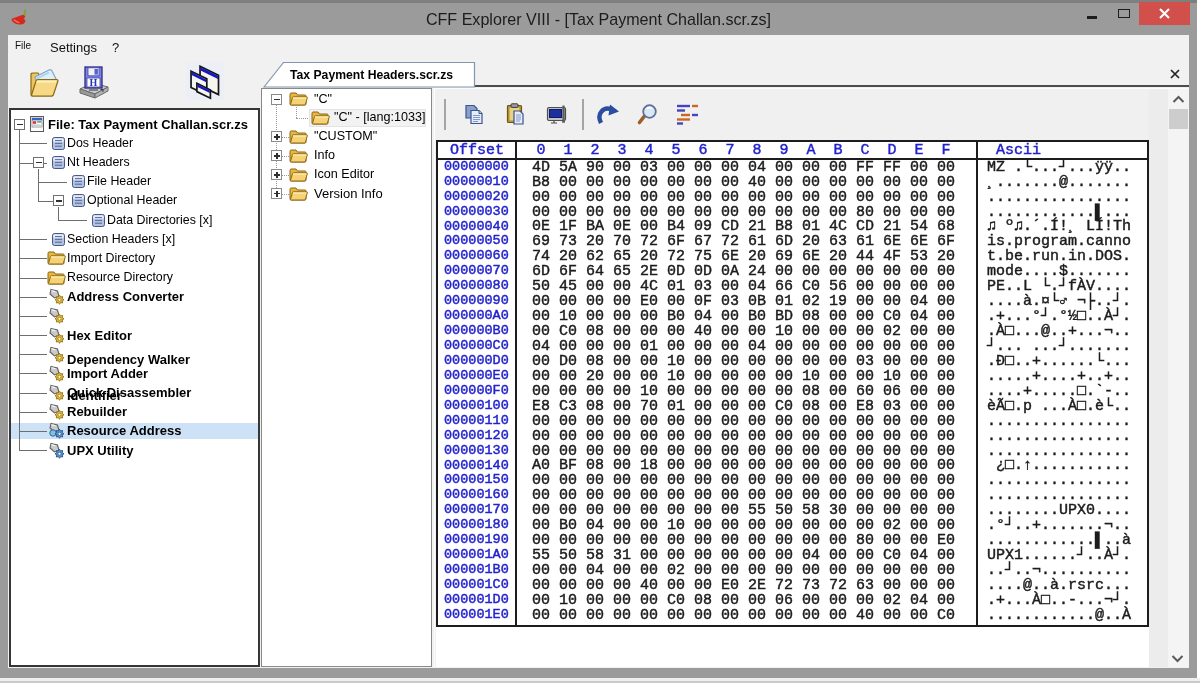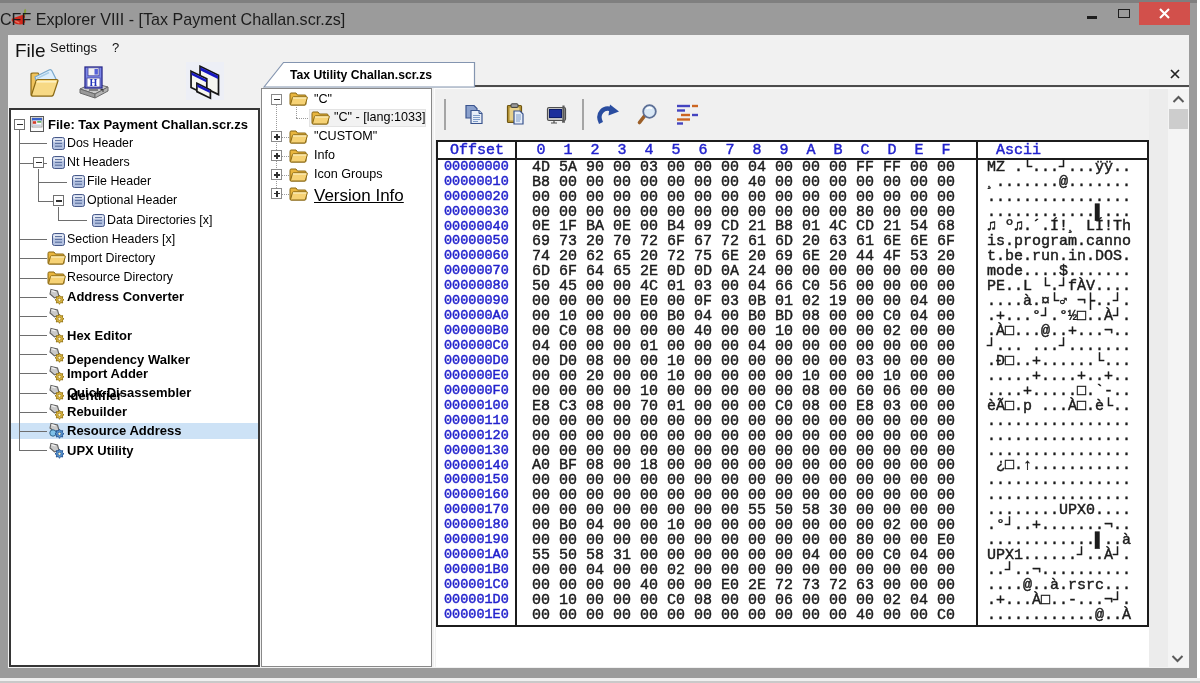--- a/index.html
+++ b/index.html
@@ -12,29 +12,29 @@
 <div class="abs" style="left:0;top:0;width:1197px;height:678px;background:#9b9b9b;border-top:3px solid #7f7f7f;">
 </div>
 <div class="abs" style="left:0;top:678px;width:1200px;height:3px;background:#efefef;"></div>
 <div class="abs" style="left:0;top:681px;width:1200px;height:2px;background:#c9c9c9;"></div>
 
 <svg class="abs" style="left:10px;top:8px" width="20" height="19" viewBox="0 0 20 19">
 <path d="M12.5 8.5 Q15.5 7 15 3.5 Q14.8 2.2 15.8 1.5" stroke="#87a03c" stroke-width="2.1" fill="none"></path>
 <path d="M2 10.5 Q0.8 12.3 2.8 14 Q6 16.8 10.3 16.6 Q14.6 16.3 15.2 13.8 Q15.8 11.6 13.6 10.4 Q15.6 9.8 15 8.2 Q14.2 6.5 11.5 7.3 Q7.5 8.5 5 9.6 Q3 10.6 2 10.5 Z" fill="#d3281b"></path>
 <path d="M3.6 11.6 Q6.5 13.8 9.3 14.8" stroke="#ea6f5c" stroke-width="1.4" fill="none"></path>
 </svg>
-<div class="lbl" style="left:0;top:10px;width:1197px;text-align:left;font-size:16.1px;color:#1c1c1c;">CFF Explorer VIII - [Tax Payment Challan.scr.zs]</div>
+<div class="lbl" style="left:0;top:10px;width:1197px;text-align:center;font-size:16.1px;color:#1c1c1c;">CFF Explorer VIII - [Tax Payment Challan.scr.zs]</div>
 <div class="abs" style="left:1087px;top:16px;width:10px;height:2.6px;background:#1e1e1e;"></div>
 <div class="abs" style="left:1118px;top:9px;width:11.5px;height:9px;border:1.6px solid #1e1e1e;"></div>
 <div class="abs" style="left:1139px;top:2px;width:51px;height:23px;background:#d2504b;"></div>
 <svg class="abs" style="left:1158px;top:7px" width="13" height="13" viewBox="0 0 13 13">
 <path d="M2 2 L11 11 M11 2 L2 11" stroke="#fff" stroke-width="2.1"></path>
 </svg>
 <div class="abs" style="left:8px;top:35px;width:1181px;height:633px;background:#f1f1f1;"></div>
-<div class="lbl" style="left:15px;top:40px;font-size:19px;color:#111;">File</div>
+<div class="lbl" style="left:15px;top:40px;font-size:10px;color:#111;">File</div>
 <div class="lbl" style="left:50px;top:40px;font-size:13px;color:#111;text-align:center;">Settings</div>
 <div class="lbl" style="left:112px;top:40px;font-size:13px;color:#111;">?</div>
 <svg class="abs" style="left:23px;top:64px" width="36" height="37" viewBox="0 0 36 37">
 <path d="M8 10 L8 30 Q8 32 10 32 L28 32 Q30 32 30 30 L30 14 Q30 12 28 12 L17 12 L15 9 L10 9 Q8 9 8 10 Z" fill="#f0c35c" stroke="#8a6914" stroke-width="1.2"></path>
 <path d="M12 13 L26 6 Q28 5 29 7 L33 15 L15 22 Z" fill="#ddeefc" stroke="#7aa8cc" stroke-width="1.2"></path>
 <path d="M14 14.5 L26 8.5" stroke="#aacfe8" stroke-width="1.5" fill="none"></path>
 <path d="M8.5 31 L13 17 Q13.5 15.5 15 15.5 L33.5 15.5 Q35.5 15.5 34.8 17.5 L30.5 30.5 Q30 32 28.5 32 L10 32 Q8.3 32 8.5 31 Z" fill="#f7d985" stroke="#8a6914" stroke-width="1.2"></path>
 <path d="M13.5 17.8 L33 17.8" stroke="#fdf0c0" stroke-width="1.6" fill="none"></path>
 </svg>
 <svg class="abs" style="left:75px;top:63px" width="37" height="39" viewBox="0 0 37 39">
@@ -224,21 +224,21 @@
 <div style="position:absolute;left:14.0px;top:118.7px;width:11px;height:11px;background:#fff;border:1px solid #707070;box-sizing:border-box"></div>
 <div style="position:absolute;left:17.0px;top:123.7px;width:6px;height:1.4px;background:#303030"></div>
 <div style="position:absolute;left:33.0px;top:157.0px;width:11px;height:11px;background:#fff;border:1px solid #707070;box-sizing:border-box"></div>
 <div style="position:absolute;left:36.0px;top:162.0px;width:6px;height:1.4px;background:#303030"></div>
 <div style="position:absolute;left:53.0px;top:195.4px;width:11px;height:11px;background:#fff;border:1px solid #707070;box-sizing:border-box"></div>
 <div style="position:absolute;left:56.0px;top:200.4px;width:6px;height:1.4px;background:#303030"></div>
 <div class="abs" style="left:475px;top:85.3px;width:714px;height:2px;background:#4c4c4c;"></div>
 <svg class="abs" style="left:262px;top:61px" width="215" height="27" viewBox="0 0 215 27">
 <path d="M2 26 L21.5 1.5 L212.5 1.5 L212.5 26 Z" fill="#ffffff" stroke="#8495b0" stroke-width="1.2"></path>
 </svg>
-<div class="lbl" style="left:290px;top:68px;font-size:12.2px;font-weight:bold;color:#000;">Tax Utility Challan.scr.zs</div>
+<div class="lbl" style="left:290px;top:68px;font-size:12.2px;font-weight:bold;color:#000;">Tax Payment Headers.scr.zs</div>
 <svg class="abs" style="left:1169px;top:68px" width="12" height="12" viewBox="0 0 12 12">
 <path d="M2 2 L10 10 M10 2 L2 10" stroke="#222" stroke-width="1.7"></path>
 </svg>
 <div class="abs" style="left:261px;top:88px;width:171px;height:579px;background:#fff;border:1px solid #898989;"></div>
 <div class="abs" style="left:276px;top:105.0px;width:0;height:88.6px;border-left:1px dotted #9a9a9a;"></div>
 <div class="abs" style="left:282px;top:136.8px;width:7px;height:0;border-top:1px dotted #9a9a9a;"></div>
 <div class="abs" style="left:282px;top:155.8px;width:7px;height:0;border-top:1px dotted #9a9a9a;"></div>
 <div class="abs" style="left:282px;top:174.7px;width:7px;height:0;border-top:1px dotted #9a9a9a;"></div>
 <div class="abs" style="left:282px;top:193.6px;width:7px;height:0;border-top:1px dotted #9a9a9a;"></div>
 <div class="abs" style="left:296px;top:107.0px;width:0;height:10.9px;border-left:1px dotted #9a9a9a;"></div>
@@ -274,30 +274,30 @@
 </svg>
 <div class="lbl" style="left:314px;top:148.3px;font-size:12.6px;color:#000;">Info</div>
 <div style="position:absolute;left:271.0px;top:150.3px;width:11px;height:11px;background:#fff;border:1px solid #8a8a8a;box-sizing:border-box"></div>
 <div style="position:absolute;left:274.0px;top:155.3px;width:6px;height:1.4px;background:#303030"></div>
 <div style="position:absolute;left:276.3px;top:153.0px;width:1.4px;height:6px;background:#303030"></div>
 <svg style="position:absolute;left:289px;top:166.68px" width="19" height="15" viewBox="0 0 19 15">
 <path d="M1 3.5 L1 13 Q1 14 2 14 L16 14 Q17 14 17 13 L17 5 Q17 4 16 4 L8.5 4 L7 2 L2 2 Q1 2 1 3.5 Z" fill="#e8b53e" stroke="#8a6914" stroke-width="1"></path>
 <path d="M1.5 13.5 L3.5 6.5 Q3.7 5.8 4.5 5.8 L17.6 5.8 Q18.6 5.8 18.3 6.8 L16.4 13.2 Q16.1 14 15.3 14 L2.3 14 Q1.4 14 1.5 13.5 Z" fill="#f6d275" stroke="#8a6914" stroke-width="1"></path>
 <path d="M3.9 7.0 L17.2 7.0" stroke="#fdf0c0" stroke-width="1.2" fill="none"></path>
 </svg>
-<div class="lbl" style="left:314px;top:167.2px;font-size:12.6px;color:#000;">Icon Groups</div>
+<div class="lbl" style="left:314px;top:167.2px;font-size:12.6px;color:#000;">Icon Editor</div>
 <div style="position:absolute;left:271.0px;top:169.2px;width:11px;height:11px;background:#fff;border:1px solid #8a8a8a;box-sizing:border-box"></div>
 <div style="position:absolute;left:274.0px;top:174.2px;width:6px;height:1.4px;background:#303030"></div>
 <div style="position:absolute;left:276.3px;top:171.9px;width:1.4px;height:6px;background:#303030"></div>
 <svg style="position:absolute;left:289px;top:185.60000000000002px" width="19" height="15" viewBox="0 0 19 15">
 <path d="M1 3.5 L1 13 Q1 14 2 14 L16 14 Q17 14 17 13 L17 5 Q17 4 16 4 L8.5 4 L7 2 L2 2 Q1 2 1 3.5 Z" fill="#e8b53e" stroke="#8a6914" stroke-width="1"></path>
 <path d="M1.5 13.5 L3.5 6.5 Q3.7 5.8 4.5 5.8 L17.6 5.8 Q18.6 5.8 18.3 6.8 L16.4 13.2 Q16.1 14 15.3 14 L2.3 14 Q1.4 14 1.5 13.5 Z" fill="#f6d275" stroke="#8a6914" stroke-width="1"></path>
 <path d="M3.9 7.0 L17.2 7.0" stroke="#fdf0c0" stroke-width="1.2" fill="none"></path>
 </svg>
-<div class="lbl" style="left:314px;top:186.1px;font-size:17px;color:#000;text-decoration:underline;">Version Info</div>
+<div class="lbl" style="left:314px;top:186.1px;font-size:13px;color:#000;">Version Info</div>
 <div style="position:absolute;left:271.0px;top:188.1px;width:11px;height:11px;background:#fff;border:1px solid #8a8a8a;box-sizing:border-box"></div>
 <div style="position:absolute;left:274.0px;top:193.1px;width:6px;height:1.4px;background:#303030"></div>
 <div style="position:absolute;left:276.3px;top:190.8px;width:1.4px;height:6px;background:#303030"></div>
 <div class="abs" style="left:434px;top:88px;width:755px;height:579px;background:#f0f0f0;border-top:1px solid #fcfcfc;border-left:1px solid #fcfcfc;"></div>
 <div class="abs" style="left:444px;top:99px;width:1.5px;height:31px;background:#a5a5a5;"></div>
 <div class="abs" style="left:582px;top:99px;width:1.5px;height:31px;background:#a5a5a5;"></div>
 <svg class="abs" style="left:464px;top:104px" width="21" height="21" viewBox="0 0 21 21">
 <path d="M2 1.5 L10 1.5 L13 4.5 L13 14 L2 14 Z" fill="#8aa0cc" stroke="#3a548e" stroke-width="1.2"></path>
 <path d="M7 6.5 L15 6.5 L18 9.5 L18 19.5 L7 19.5 Z" fill="#e6edf8" stroke="#3a548e" stroke-width="1.2"></path>
 <path d="M15 6.5 L15 9.5 L18 9.5" fill="#b6c6e2" stroke="#3a548e" stroke-width="1"></path>

